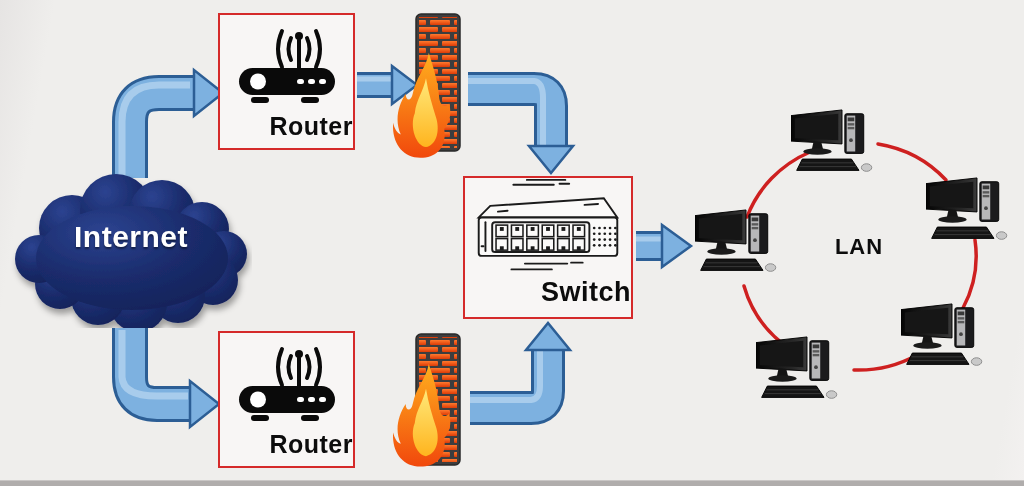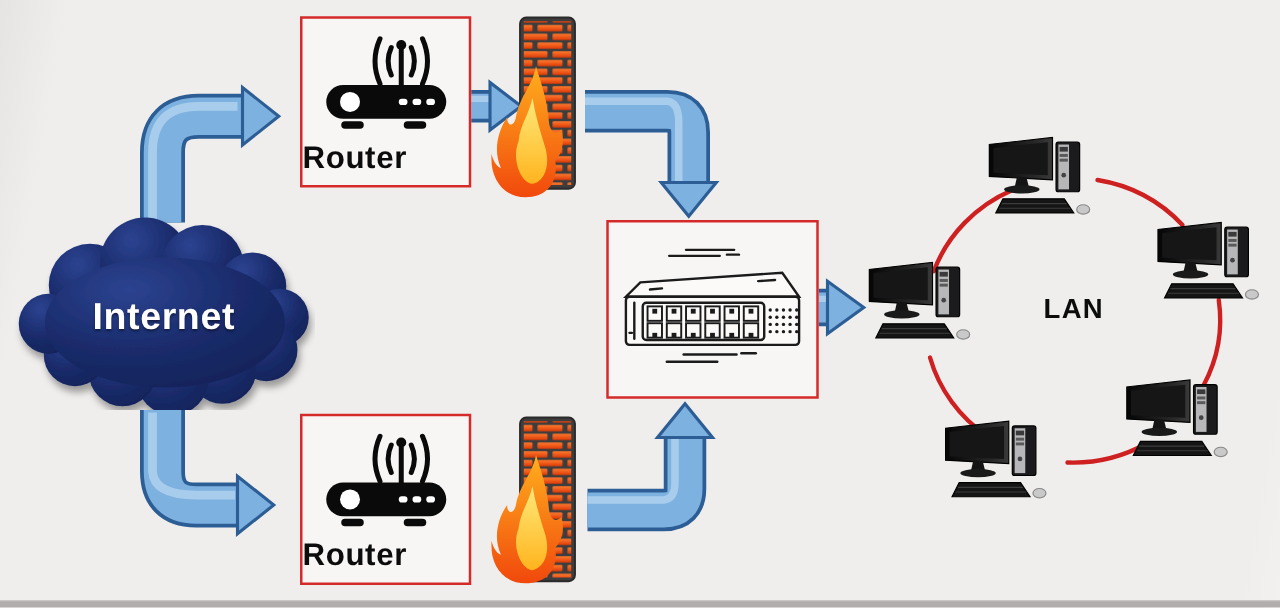--- a/index.html
+++ b/index.html
@@ -6,31 +6,30 @@
   .stage{
     position:relative;width:1024px;height:486px;overflow:hidden;
     background:linear-gradient(100deg,#e6e4e3 0%,#efeeec 5%,#efeeec 97%,#f3f1f0 100%);
     font-family:"Liberation Sans","DejaVu Sans",sans-serif;
   }
   .bottom-bar{position:absolute;left:0;bottom:0;width:100%;height:5px;background:#b0adac;border-top:1px solid #c9c6c5;}
   svg{display:block;}
   .layer{position:absolute;left:0;top:0;}
   .red-box{
     position:absolute;background:#f8f6f5;border:2px solid #d52a2a;box-sizing:border-box;
-    display:flex;flex-direction:column;align-items:flex-start;justify-content:flex-end;z-index:3;margin-left:22px;
+    display:flex;flex-direction:column;align-items:flex-end;justify-content:flex-end;z-index:3;
   }
   .node-label{font-weight:bold;color:#0c0c0c;line-height:1;letter-spacing:.5px;}
   .router-label{font-size:25px;margin-bottom:9px;}
   .switch-label{font-size:27px;margin-bottom:11px;}
   .cloud-wrap{position:absolute;left:10px;top:166px;width:242px;height:162px;z-index:4;}
   .cloud-label{
     position:absolute;left:0;top:54px;width:100%;text-align:center;
     font-weight:bold;font-size:30px;color:#ffffff;letter-spacing:.5px;
     text-shadow:0 2px 2px rgba(0,0,0,.45);
-    margin-top:17px;
   }
   .firewall{position:absolute;width:75px;z-index:3;}
   .pc{position:absolute;width:85px;height:68px;z-index:3;}
   .lan-label{
     position:absolute;left:824px;top:234px;width:70px;text-align:center;
     font-weight:bold;font-size:22px;color:#0c0c0c;z-index:3;letter-spacing:1px;
   }
   .icon-slot{flex:1;display:flex;align-items:center;justify-content:center;width:100%;}
 </style>
 </head>
@@ -315,20 +314,21 @@
             <circle cx="144.5" cy="71" r="1.4"></circle>
             <circle cx="150" cy="71" r="1.4"></circle>
         </g>
         <g stroke="#1b1b1b" stroke-width="2" stroke-linecap="round">
           <line x1="56" y1="90" x2="100" y2="90"></line>
           <line x1="42" y1="96" x2="84" y2="96"></line>
           <line x1="104" y1="89" x2="116" y2="89"></line>
         </g>
       </svg>
     </div>
+    <div class="node-label switch-label">Switch</div>
   </div>
 
   <svg class="pc" style="left:791px;top:109px;" viewBox="0 0 90 70">
       <use href="#pc-icon"></use>
     </svg>
   <svg class="pc" style="left:926px;top:177px;" viewBox="0 0 90 70">
       <use href="#pc-icon"></use>
     </svg>
   <svg class="pc" style="left:695px;top:209px;" viewBox="0 0 90 70">
       <use href="#pc-icon"></use>

